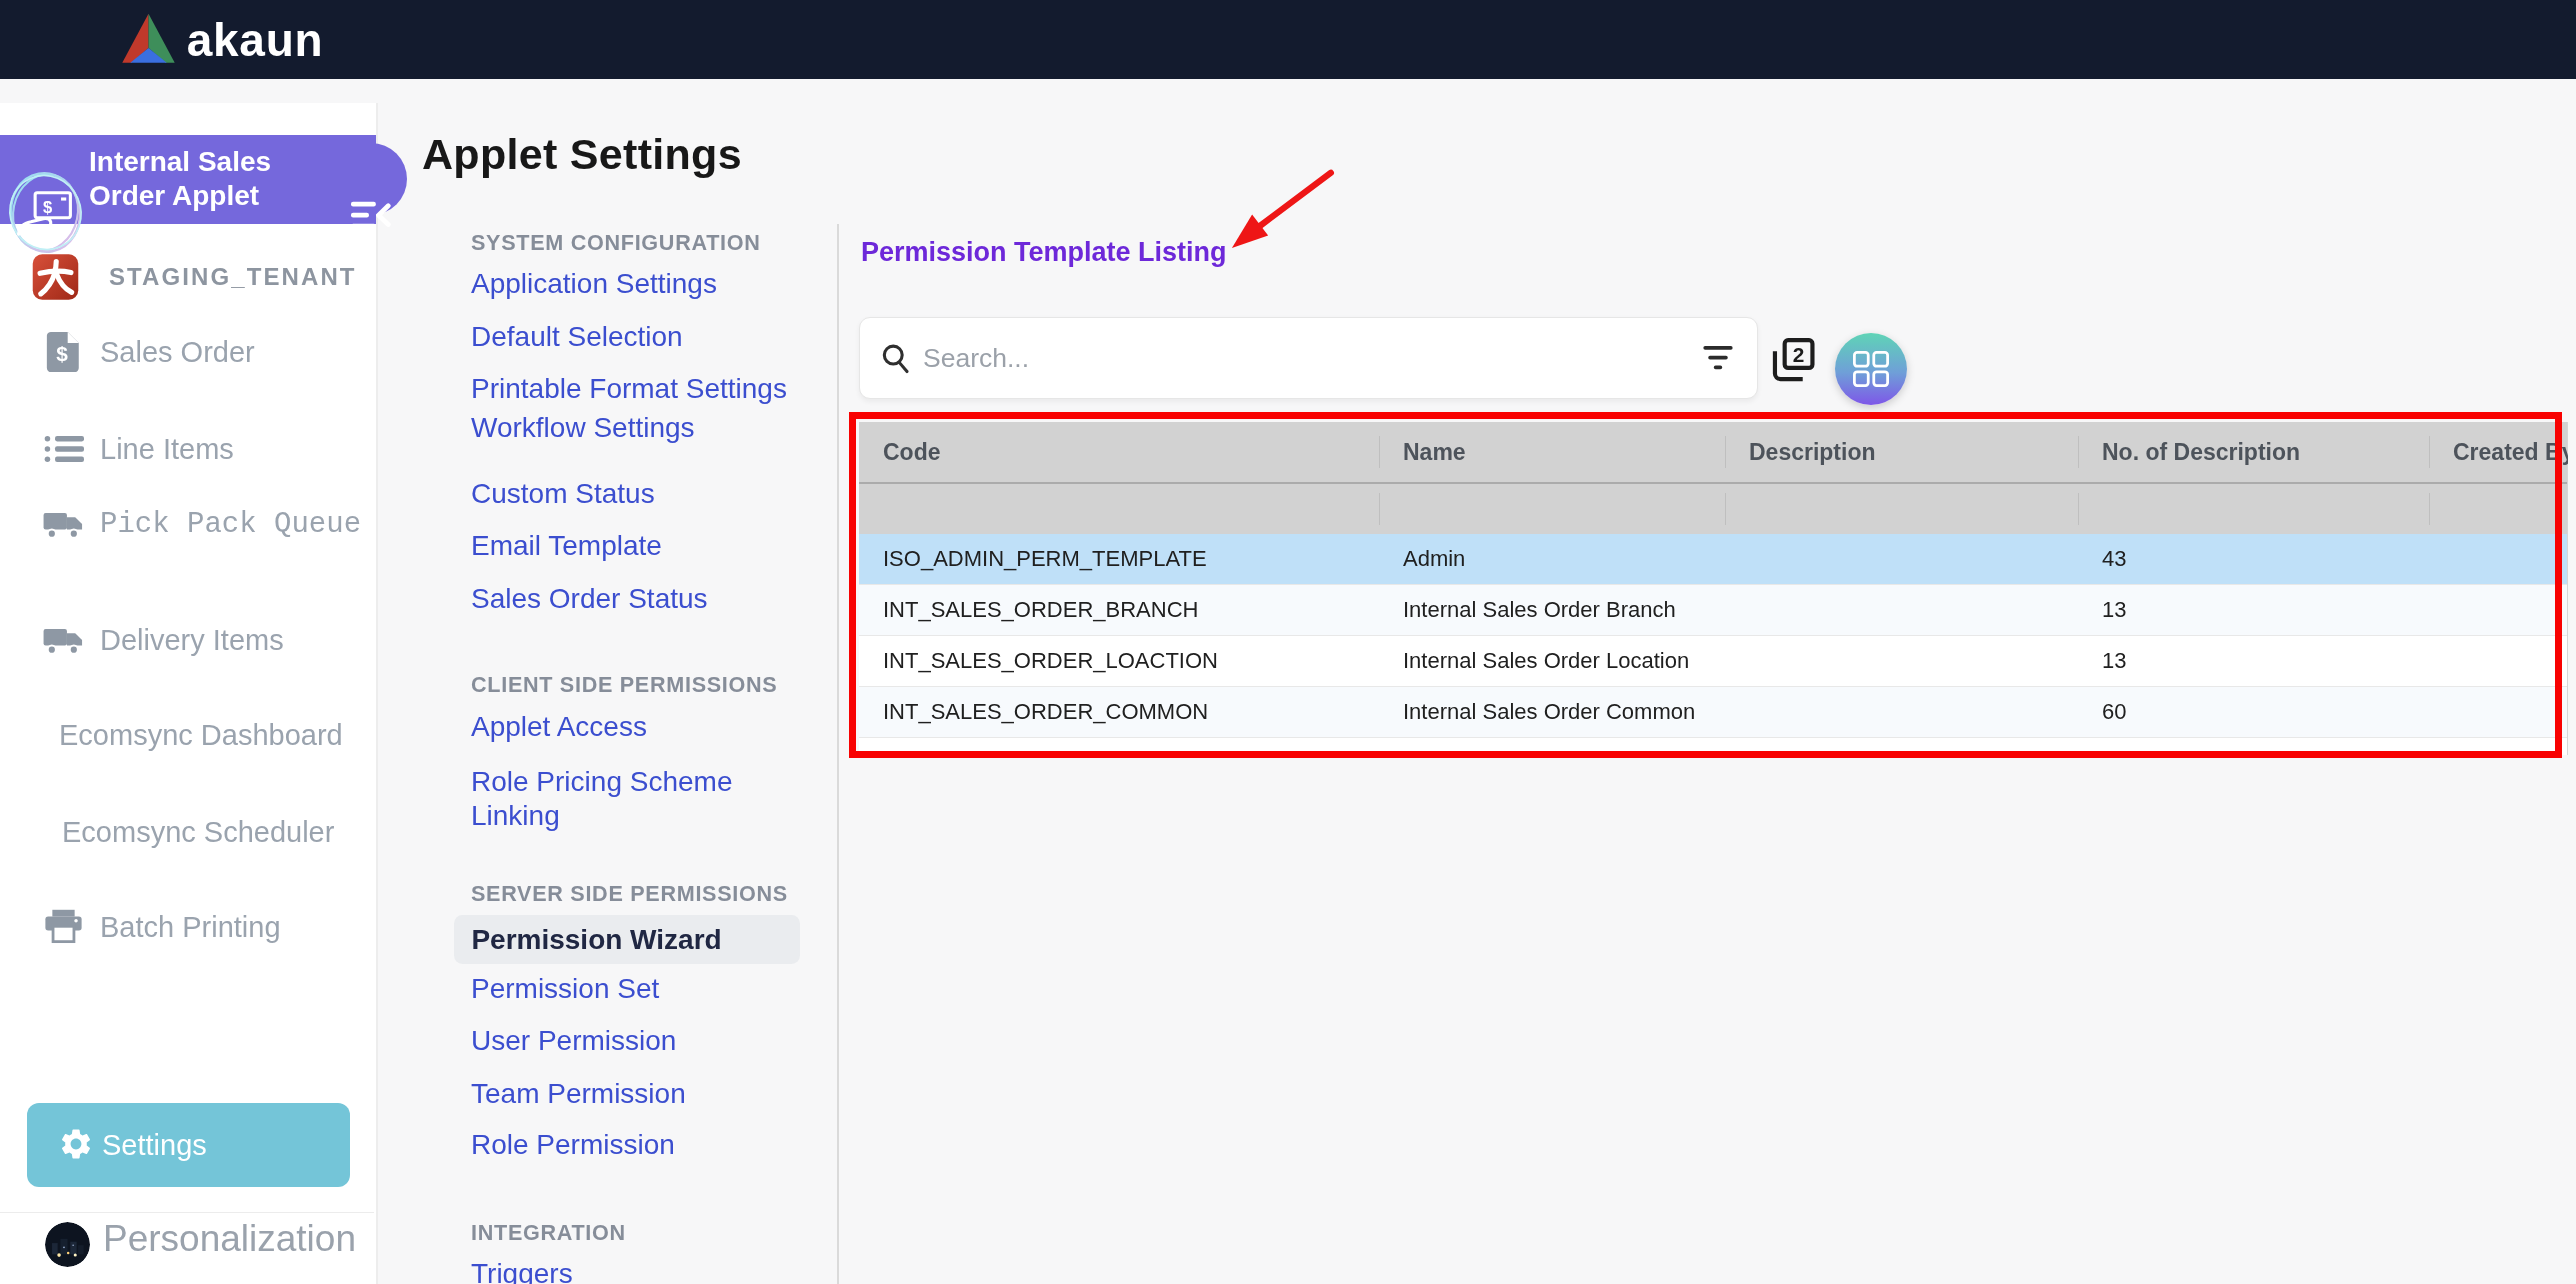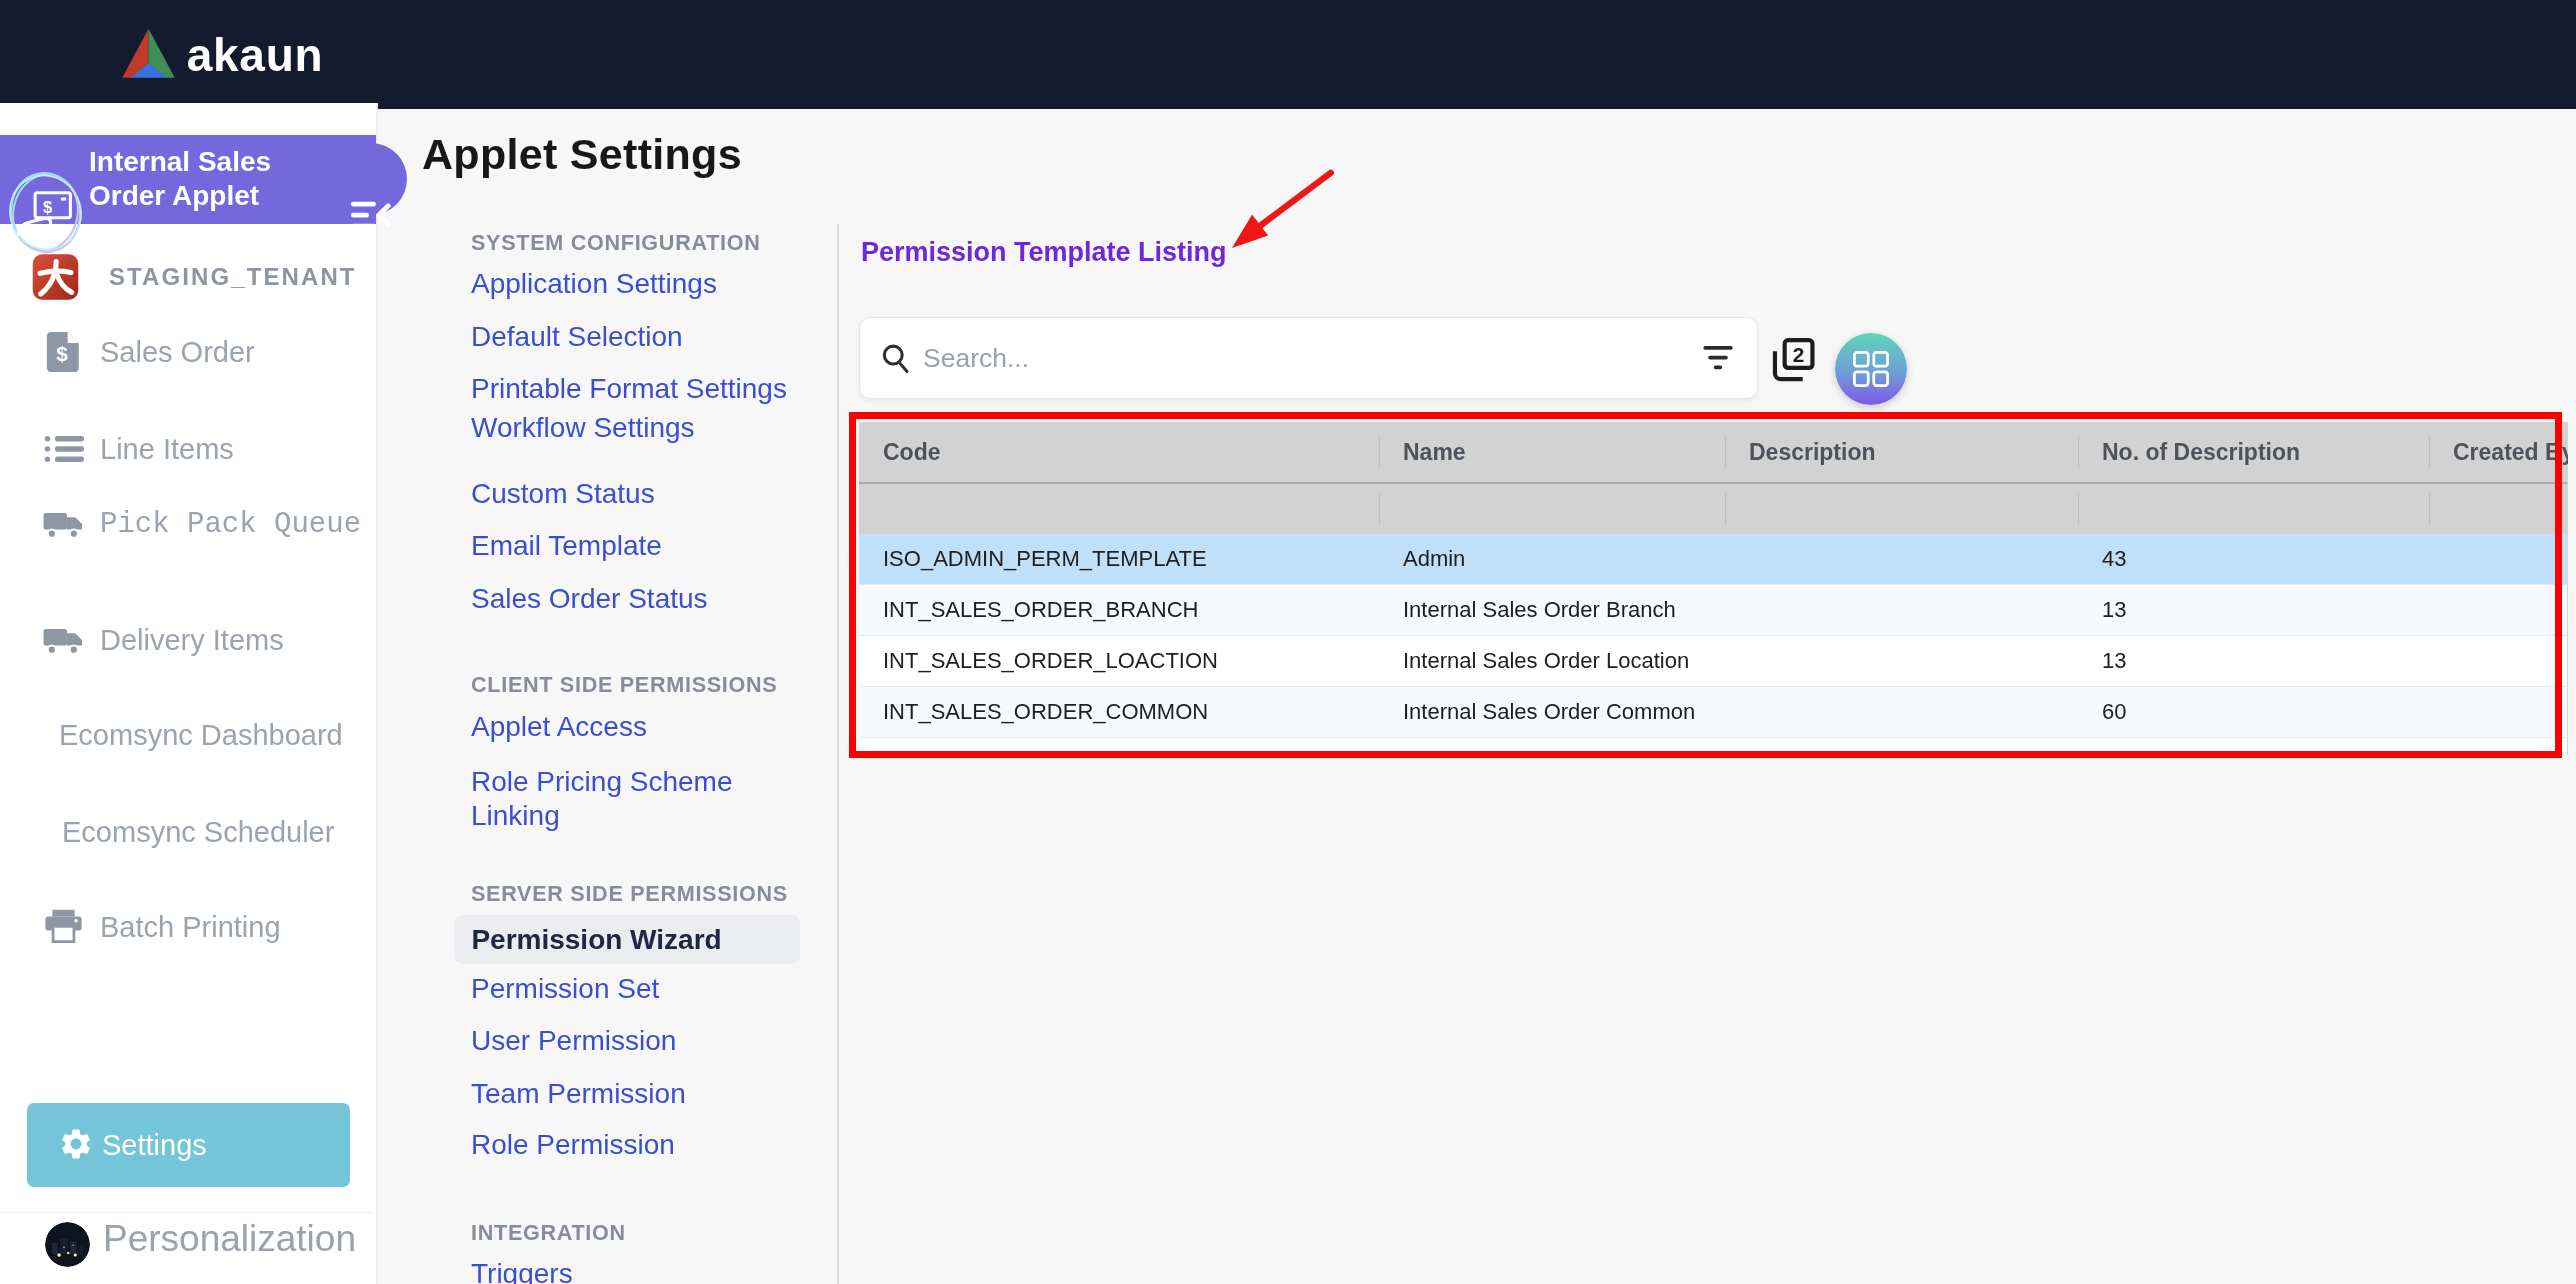--- a/index.html
+++ b/index.html
@@ -1,41 +1,41 @@
 <!DOCTYPE html>
 <html style="font-size:11px"><head>
 <meta charset="utf-8">
 <style>
   html,body{margin:0;padding:0;background:#e9e9e9;}
   #app{position:relative;width:2576px;height:1284px;overflow:hidden;background:#f7f7f8;
        font-family:"Liberation Sans","DejaVu Sans",sans-serif;}
   .abs{position:absolute;}
 
   
-  #topbar{left:0;top:0;width:2576px;height:109px;background:#131b2e;display:flex;align-items:center;}
+  #topbar{left:0;top:0;width:2576px;height:79px;background:#131b2e;display:flex;align-items:center;}
   #logo{display:flex;align-items:center;margin-left:120px;}
   #logo-text{color:#fff;font-size:46px;font-weight:800;letter-spacing:0.7px;margin-left:9.8px;}
 
   
   #sidebar{left:0;top:103px;width:376px;height:1181px;background:#ffffff;border-right:2.1px solid #ededed;}
   #applet-header{position:absolute;left:0;top:32px;width:376px;height:89px;background:#7568dc;}
   #applet-bump{position:absolute;left:335px;top:40px;width:72px;height:72px;border-radius:50%;background:#7568dc;}
   #applet-icon{position:absolute;left:5.6px;top:35px;}
   #applet-title{position:absolute;left:89px;top:9.8px;width:216px;color:#fff;font-size:28px;line-height:34px;font-weight:600;}
   #collapse-btn{position:absolute;left:348px;top:59px;width:45px;height:42px;display:flex;align-items:center;justify-content:center;}
 
   .srow{position:absolute;left:0;width:374px;height:59px;}
   .srow .ic{position:absolute;left:40px;top:50%;transform:translateY(-50%);width:47px;height:47px;
             display:flex;align-items:center;justify-content:center;}
   .srow .lbl{position:absolute;left:100px;top:50%;transform:translateY(-50%);
              font-size:29px;color:#9aa3ae;white-space:nowrap;}
   .srow.noicon .lbl{left:59px;}
   #tenant-label{left:109px;font-size:24px;font-weight:700;color:#8d95a0;letter-spacing:2.1px;}
 
-  #settings-pill{position:absolute;left:27px;top:1000px;width:323px;height:84px;border-radius:7px;
+  #settings-pill{position:absolute;left:27px;top:1000px;width:323px;height:84px;border-radius:12px;
                  background:#74c5d8;}
   #settings-pill .ic{position:absolute;left:31px;top:50%;transform:translateY(-50%);}
   #settings-pill .lbl{position:absolute;left:75px;top:50%;transform:translateY(-50%);
                       color:#fff;font-size:29px;font-weight:500;}
   #sidebar-divider{position:absolute;left:0;top:1109px;width:374px;height:1.4px;background:#ececec;}
   #personalization{position:absolute;left:0;top:1090px;width:374px;height:91px;}
   #personalization .avatar{position:absolute;left:45px;top:29px;width:45px;height:45px;border-radius:50%;overflow:hidden;}
   #personalization .lbl{position:absolute;left:103px;top:50%;transform:translateY(-50%);
                         font-size:37px;color:#9aa2ac;}
 

